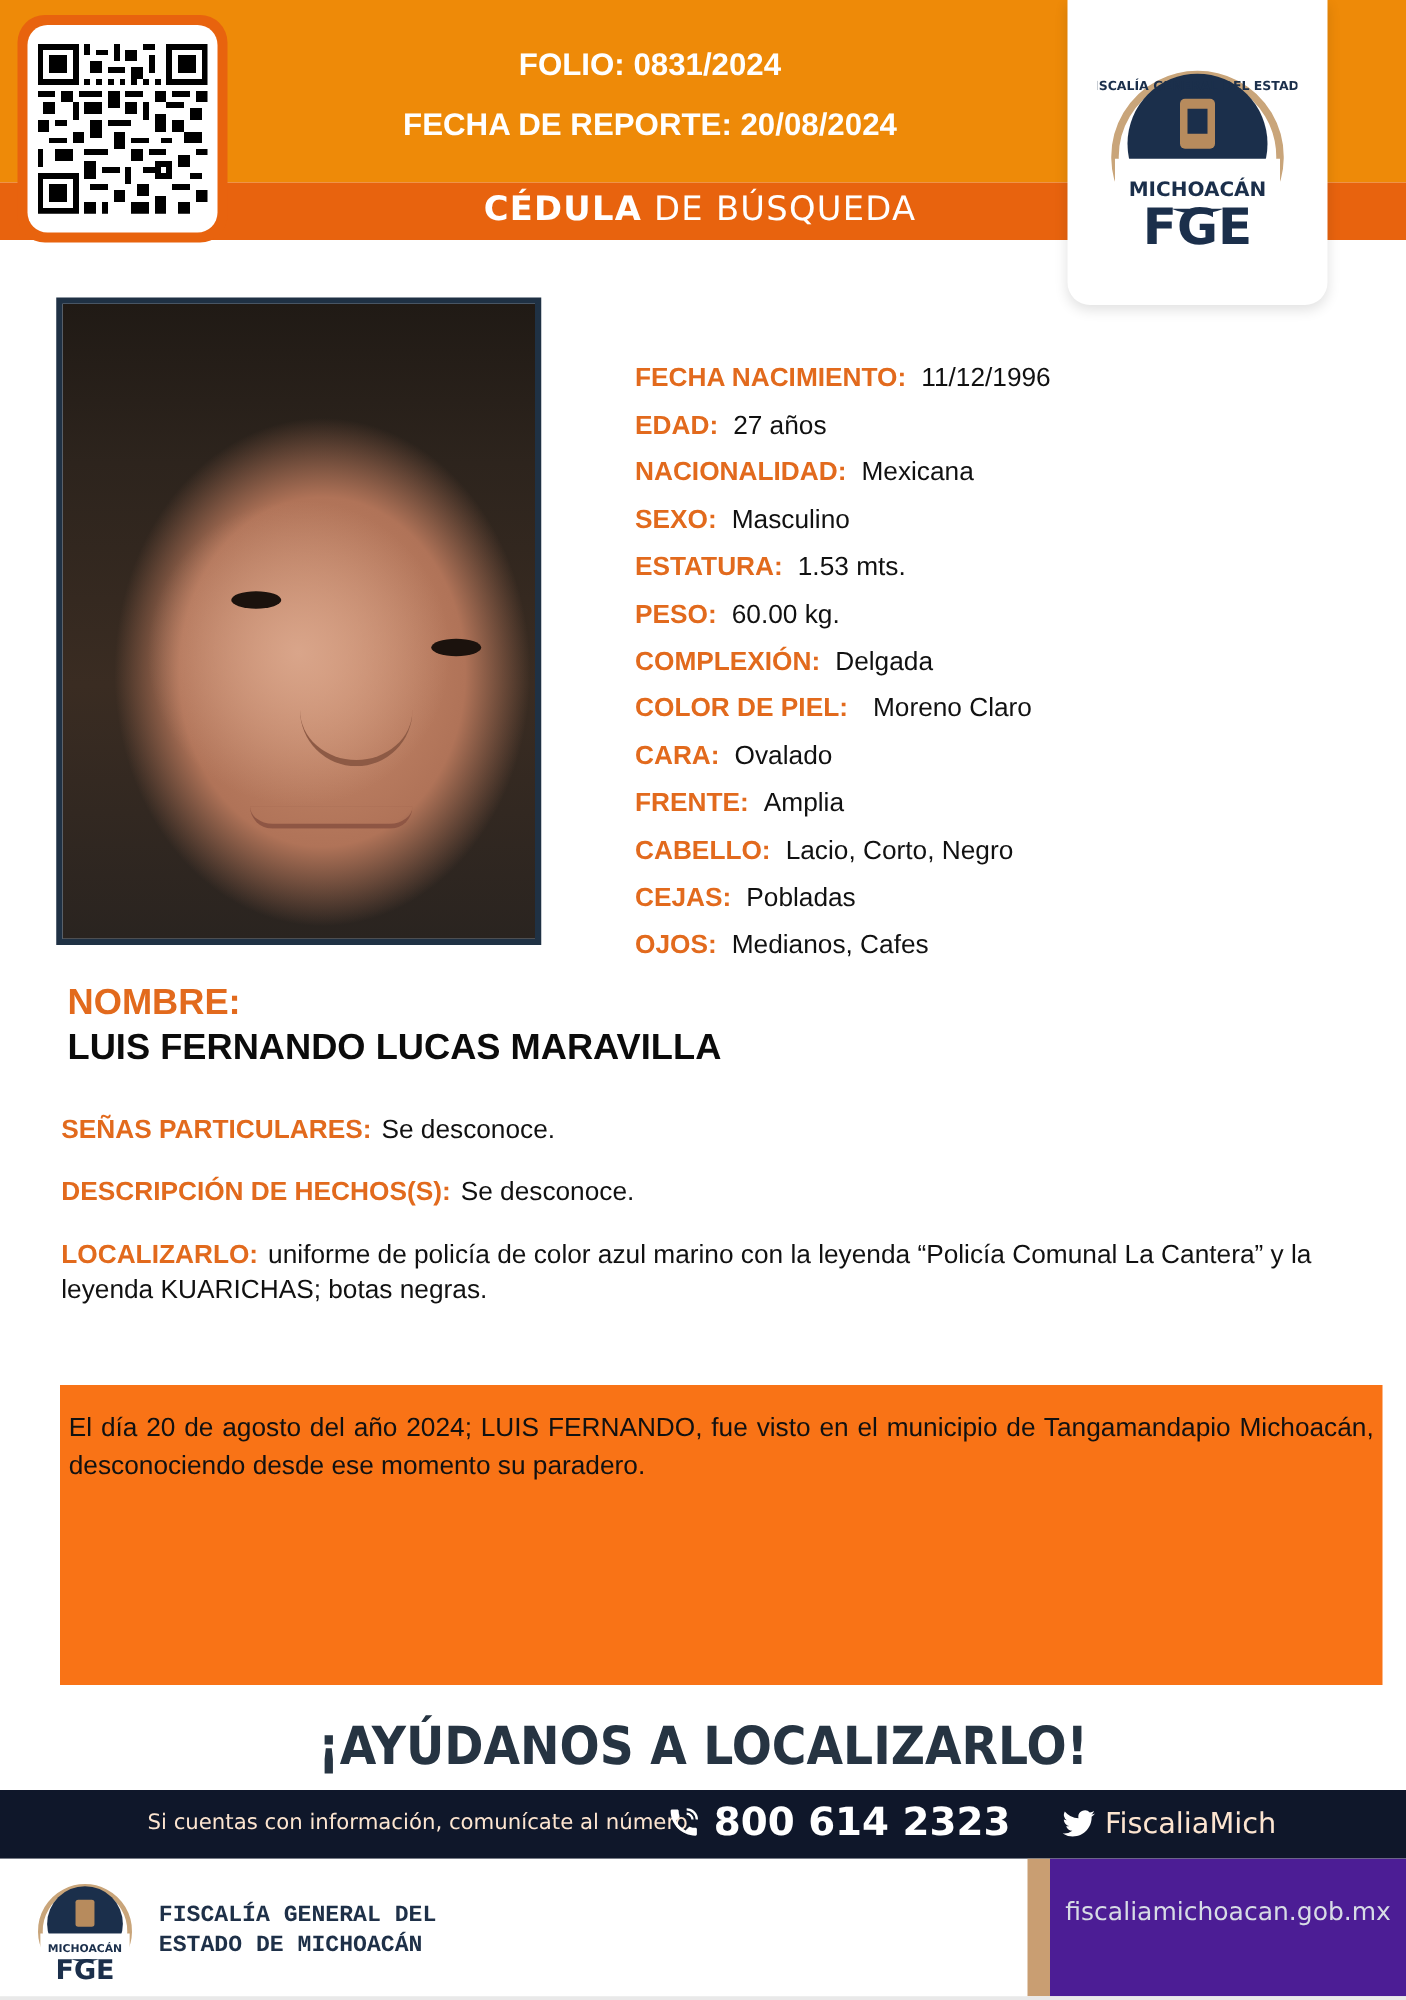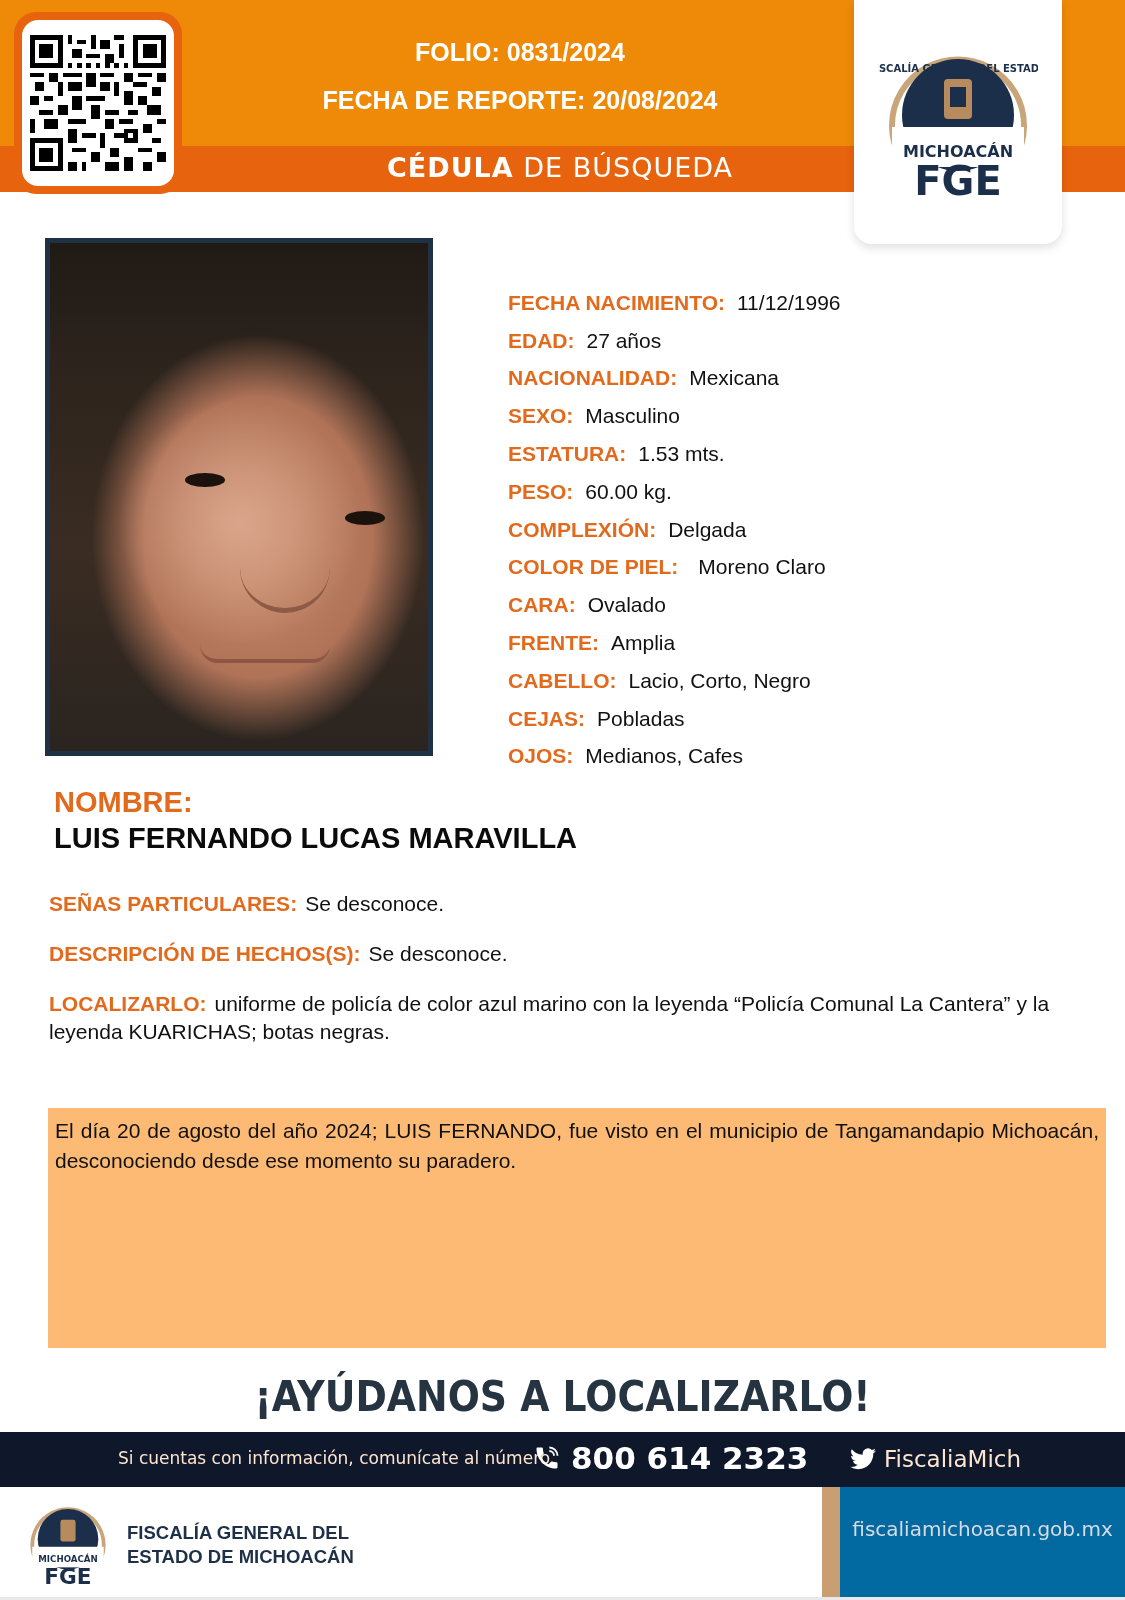--- a/index.html
+++ b/index.html
@@ -33,33 +33,33 @@
   .row { height: 37.8px; font-size: 21px; white-space: nowrap; display: flex; align-items: center; }
   .lbl { color: #e26a1d; font-weight: bold; margin-right: 12px; }
   .val { color: #111; }
 
   .nombre-lbl { position: absolute; left: 54px; top: 786px; color: #e26a1d; font-weight: bold; font-size: 29px; }
   .nombre-val { position: absolute; left: 54px; top: 822px; color: #0b0b0b; font-weight: bold; font-size: 29px; }
 
   .sect { position: absolute; left: 49px; font-size: 21px; line-height: 28px; width: 1050px; }
   .sect .lbl { margin-right: 8px; }
   .hechos-lbl { position: absolute; left: 49px; top: 1112px; font-size: 21px; color: #263647; font-weight: bold; }
-  .hechos-box { position: absolute; left: 48px; top: 1108px; width: 1058px; height: 240px; background: #fdba74; padding: 8px 7px; font-size: 21px; line-height: 30px; color: #111; text-align: justify; }
+  .hechos-box { position: absolute; left: 48px; top: 1108px; width: 1058px; height: 240px; background: #f97316; padding: 20px 7px; font-size: 21px; line-height: 30px; color: #111; text-align: justify; }
 
   .cta { position: absolute; left: 0; top: 1372px; width: 1125px; text-align: center; font-size: 42px; font-weight: bold; color: #263442; font-family: "DejaVu Sans", sans-serif; letter-spacing: 0px; transform: scaleX(0.9); }
   .contact-bar { position: absolute; left: 0; top: 1432px; width: 1125px; height: 55px; background: #0f172a; color: #fff; display: flex; align-items: center; }
   .contact-text { position: absolute; left: 118px; top: 16px; font-size: 17px; font-family: "DejaVu Sans", sans-serif; color: #fde5d0; }
   .phone { position: absolute; left: 533px; top: 8px; font-size: 31px; font-weight: bold; font-family: "DejaVu Sans", sans-serif; display: flex; align-items: center; gap: 10px; }
   .tw { position: absolute; left: 802px; top: 14px; font-size: 23px; font-family: "DejaVu Sans", sans-serif; display: flex; align-items: center; gap: 8px; color: #fde5d0; padding-left: 48px; }
 
   .footer { position: absolute; left: 0; top: 1487px; width: 1125px; height: 113px; background: #fff; }
   .f-logo { position: absolute; left: 22px; top: 10px; }
-  .f-org { position: absolute; left: 127px; top: 34px; font-size: 18.5px; font-weight: bold; line-height: 24px; color: #1e3048; font-family: Liberation Sans, sans-serif; }
+  .f-org { position: absolute; left: 127px; top: 34px; font-size: 18.5px; font-weight: bold; line-height: 24px; color: #1e3048; font-family: Liberation Mono, monospace; }
   .f-stripe { position: absolute; left: 822px; top: 0; width: 18px; height: 110px; background: #c99e72; }
-  .f-navy { position: absolute; left: 840px; top: 0; width: 285px; height: 110px; background: #0369a1; color: #d7dce5; text-align: center; font-family: "DejaVu Sans", sans-serif; font-size: 20px; padding-top: 26px; line-height: 33px; }
+  .f-navy { position: absolute; left: 840px; top: 0; width: 285px; height: 110px; background: #4c1d95; color: #d7dce5; text-align: center; font-family: "DejaVu Sans", sans-serif; font-size: 20px; padding-top: 26px; line-height: 33px; }
   .f-bottom { position: absolute; left: 0; top: 110px; width: 1125px; height: 3px; background: #e9e9e9; }
 </style>
 </head>
 <body>
 
 <div class="hdr-top"></div>
 <div class="hdr-band"></div>
 
 <div class="qr-card">
   <div class="qr-inner">

